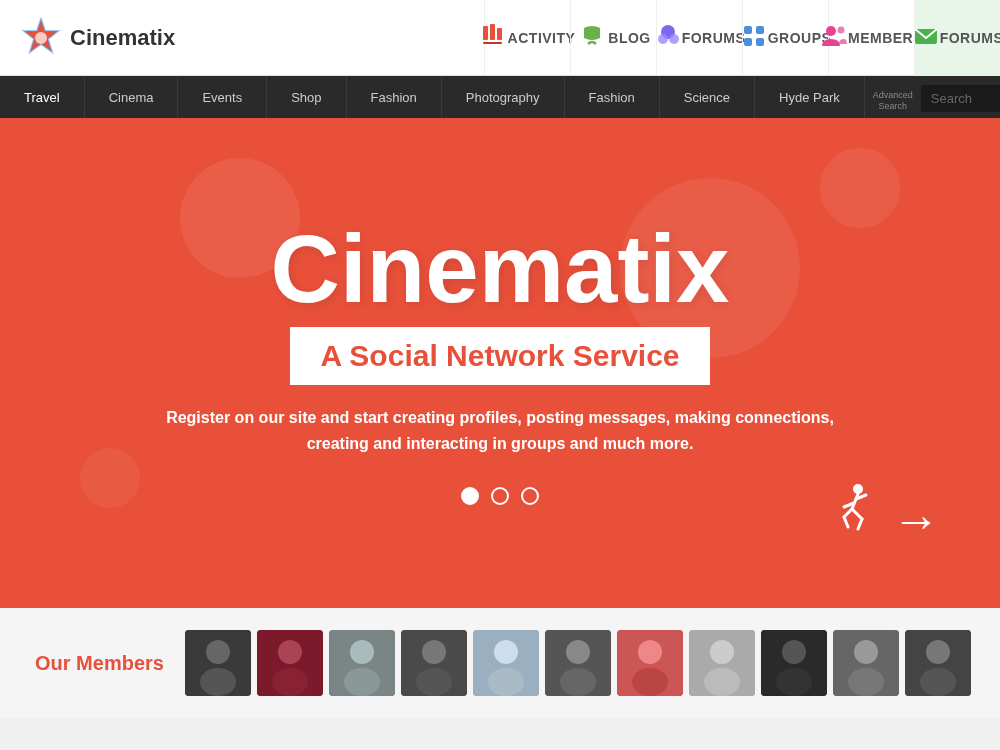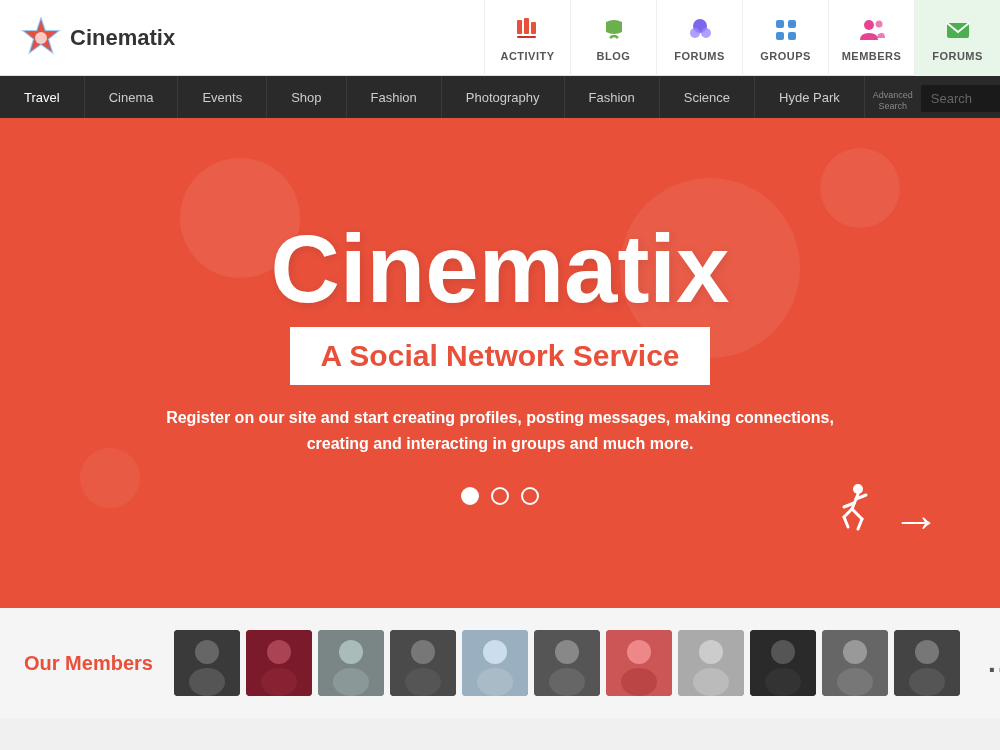--- a/index.html
+++ b/index.html
@@ -29,29 +29,29 @@
       font-weight: bold;
       color: #333;
     }
     #top-nav-items {
       display: flex;
       align-items: center;
       height: 100%;
     }
     .top-nav-item {
       display: flex;
-      flex-direction: column;
+      flex-direction: row;
       align-items: center;
       justify-content: center;
       width: 86px;
       height: 76px;
       cursor: pointer;
       text-decoration: none;
       color: #555;
-      font-size: 11px;
+      font-size: 14px;
       font-weight: bold;
       letter-spacing: 0.5px;
       border-left: 1px solid #eee;
       transition: background 0.2s;
     }
     .top-nav-item .nav-icon {
       width: 32px;
       height: 32px;
       margin-bottom: 4px;
       display: flex;
@@ -219,20 +219,21 @@
       align-items: center;
       gap: 20px;
       min-height: 110px;
     }
     #our-members-label {
       font-size: 20px;
       font-weight: bold;
       color: #e8503a;
       white-space: nowrap;
       min-width: 130px;
+      margin-left: 11px;
     }
     #member-avatars {
       display: flex;
       gap: 6px;
       align-items: center;
       flex: 1;
     }
     .member-avatar {
       width: 66px;
       height: 66px;

